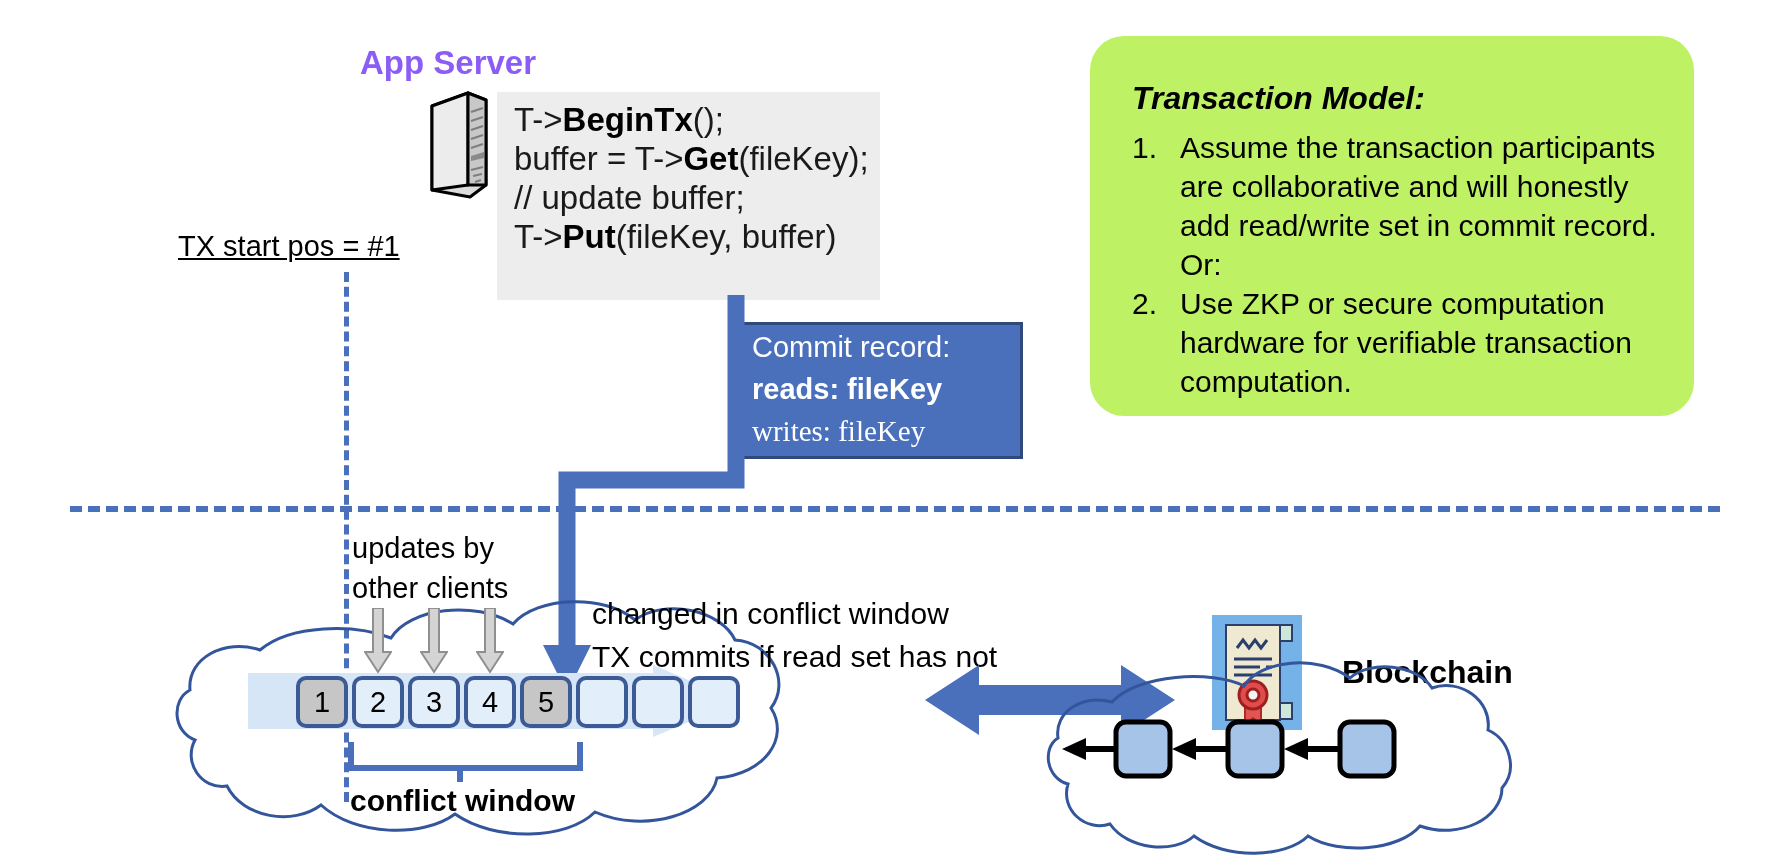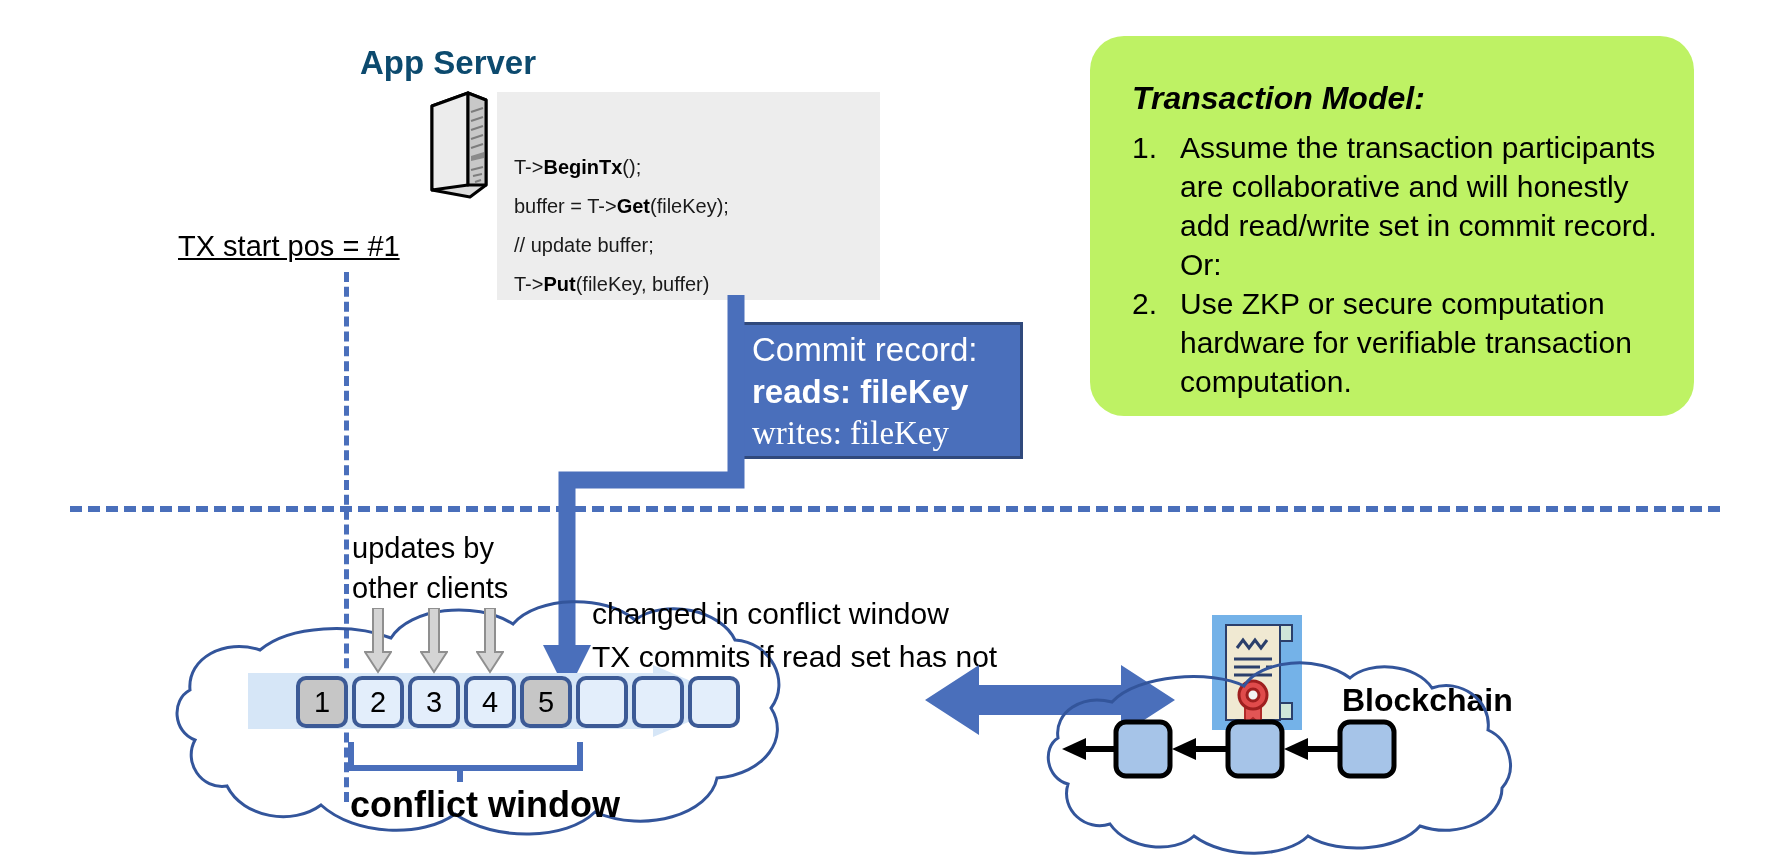--- a/index.html
+++ b/index.html
@@ -15,56 +15,55 @@
     font-family: "Liberation Sans", sans-serif;
     overflow: hidden;
   }
   .abs { position: absolute; }
 
   
   #app-server-title {
     left: 360px; top: 44px;
     font-size: 33px;
     font-weight: bold;
-    color: #0c4a6e;
+    color: #8b5cf6;
     letter-spacing: 0px;
   }
 
   
   #server-icon { left: 428px; top: 90px; width: 62px; height: 110px; }
 
   
   #code-box {
     left: 497px; top: 92px;
     width: 383px; height: 208px;
     background: #ededed;
   }
   #code-lines {
     position: absolute;
     left: 17px; top: 8px;
-    font-size: 20px;
+    font-size: 33px;
     line-height: 39px;
     color: #1a1a1a;
     white-space: nowrap;
-    margin-top: 48px;
   }
   #code-lines b { font-weight: bold; color: #000; }
 
   
   #commit-record {
     left: 733px; top: 322px;
     width: 290px; height: 137px;
     background: #4a6fbb;
     border: 3px solid #30497c;
     box-sizing: border-box;
   }
   #commit-record .crline {
     position: absolute;
     left: 16px;
-    font-size: 33px;
+    font-size: 29px;
     color: #ffffff;
     white-space: nowrap;
   }
   #commit-record .crline.l0 { top: 6px; }
   #commit-record .crline.l1 { top: 48px; font-weight: bold; }
   #commit-record .crline.l2 { top: 90px; font-family: Liberation Serif, serif; }
 
   
   #tx-start-label {
     left: 178px; top: 230px;
@@ -128,38 +127,37 @@
   .slot.fill-gray { background: #c6c6c6; }
   .slot.fill-blue { background: #e3eefb; }
 
   
   .gray-arrow { position: absolute; width: 28px; height: 66px; }
 
   
   #conflict-brace { left: 348px; top: 742px; width: 240px; height: 42px; }
   #conflict-window-label {
     left: 350px; top: 784px;
-    font-size: 36px;
+    font-size: 30px;
     font-weight: bold;
     color: #000;
   }
 
   
   #double-arrow { left: 925px; top: 655px; width: 250px; height: 90px; }
 
   
   #cert-icon { left: 1212px; top: 615px; width: 90px; height: 115px; }
 
   
   #blockchain-label {
     left: 1342px; top: 654px;
     font-size: 32px;
     font-weight: bold;
     color: #000;
-    margin-top: 28px;
   }
 
   
   #right-cloud { left: 1040px; top: 660px; width: 480px; height: 195px; }
 
   
   #tx-model-box {
     left: 1090px; top: 36px;
     width: 604px; height: 380px;
     background: #bef264;

